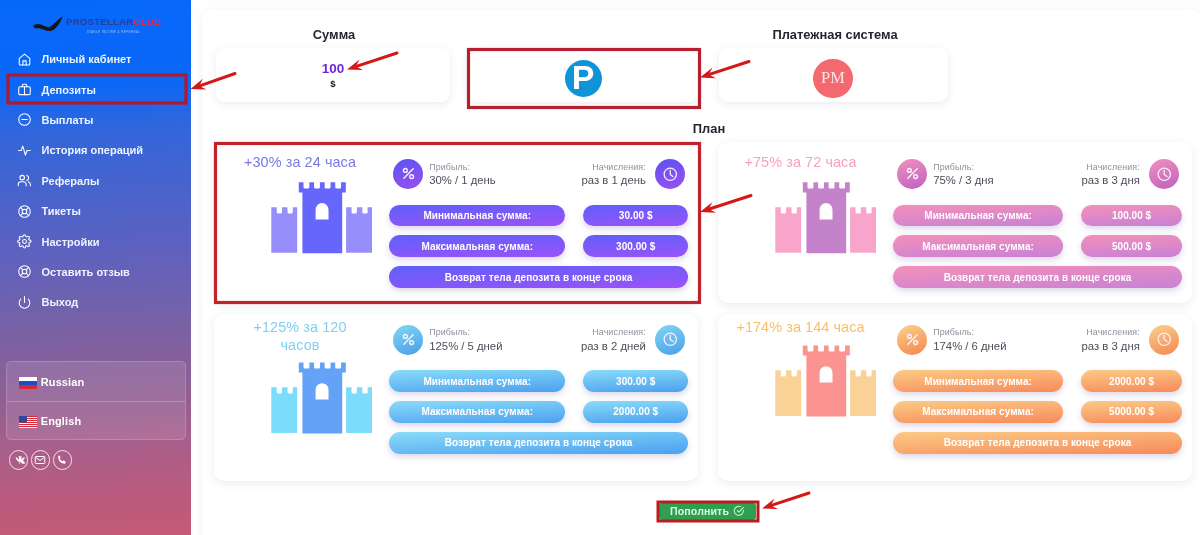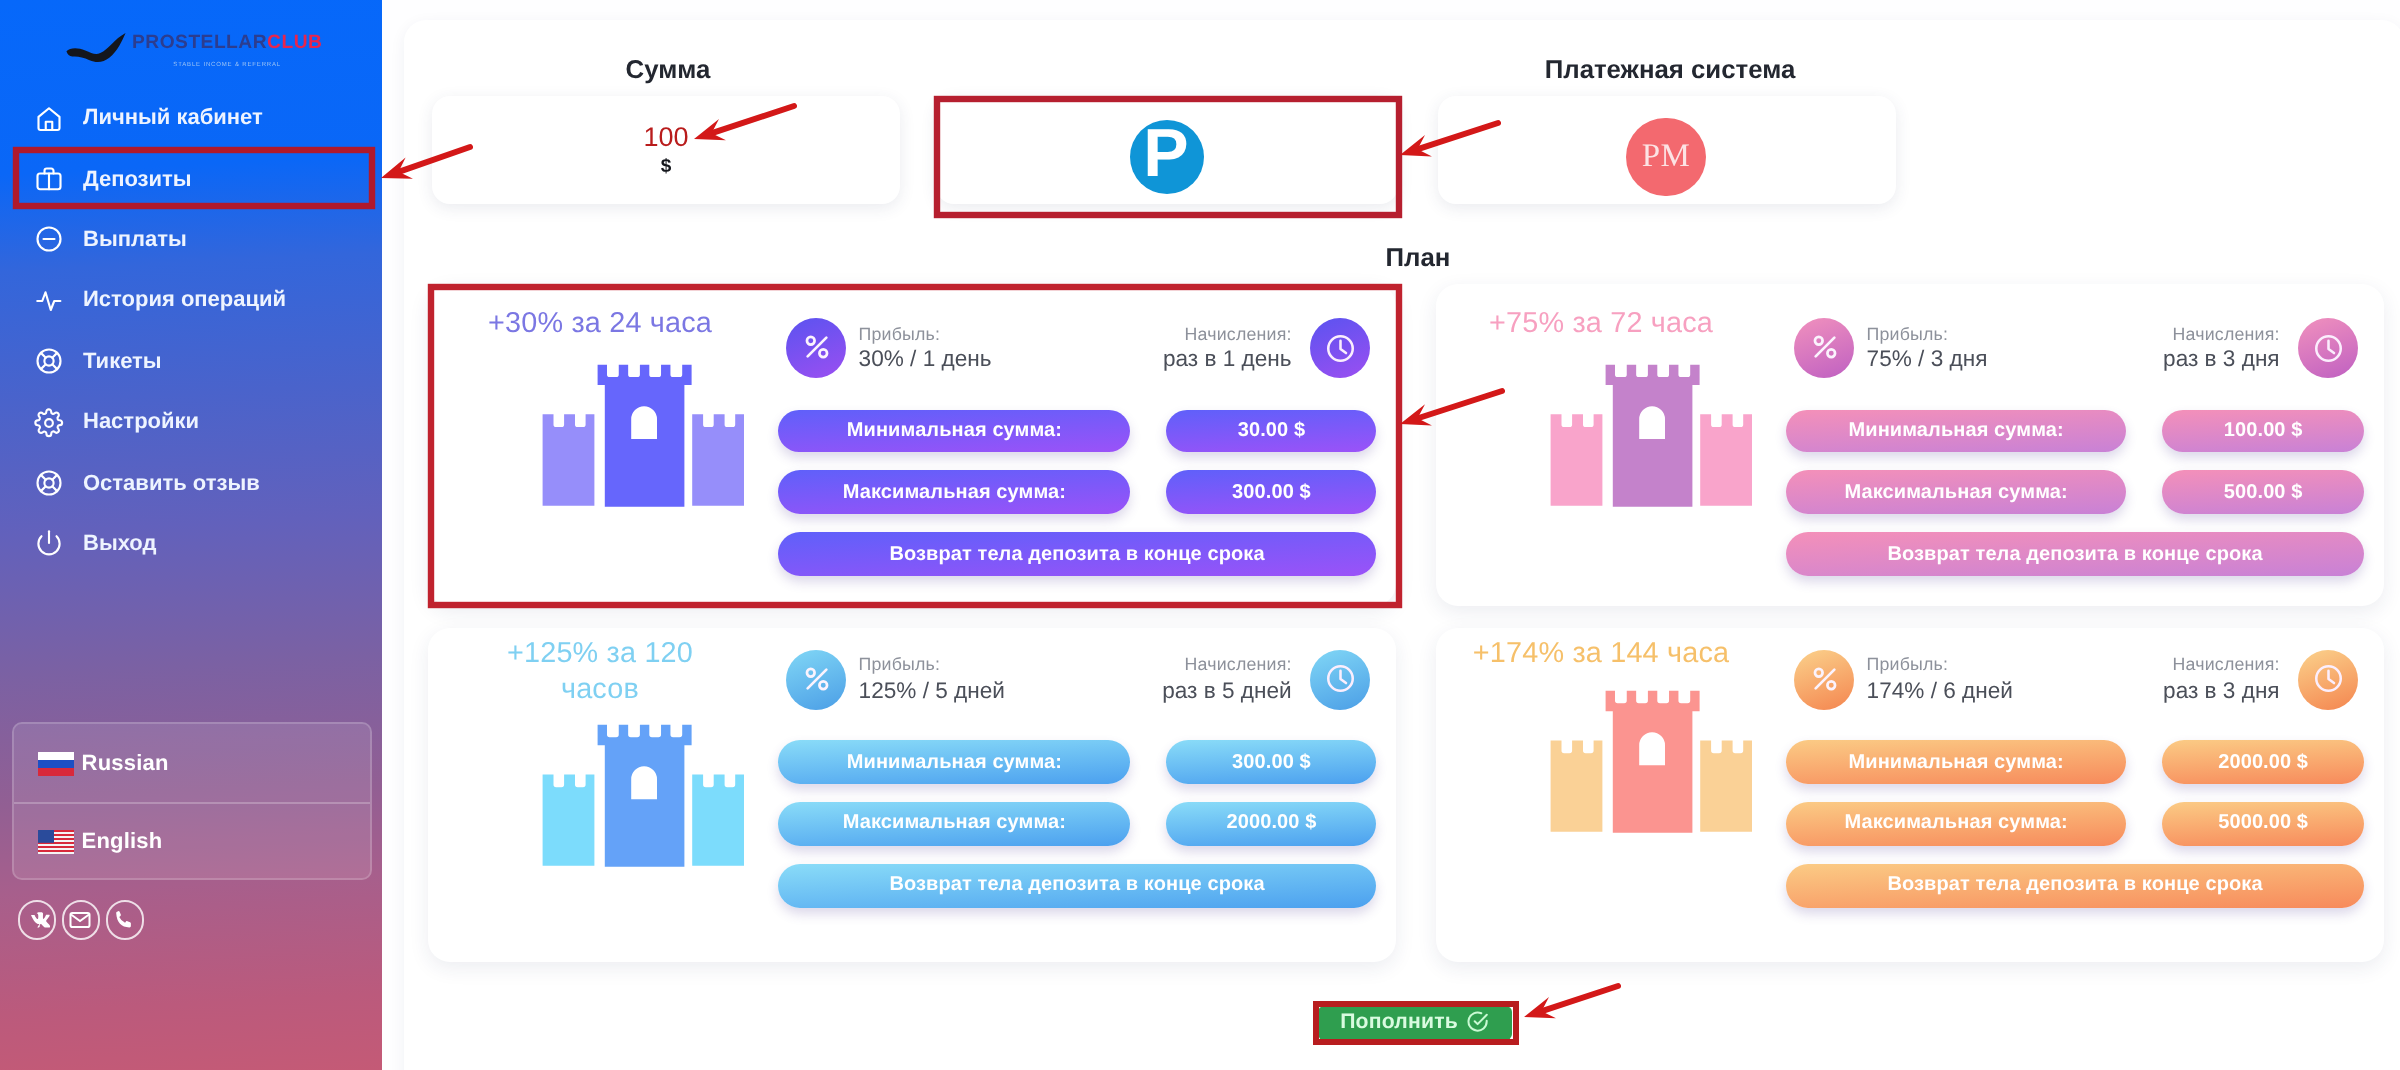--- a/index.html
+++ b/index.html
@@ -38,21 +38,21 @@
   .main{flex:1;position:relative;background:#fefeff;}
   .panel{position:absolute;left:11px;top:10px;right:-2px;bottom:-14px;background:#fff;border-radius:11px;
     box-shadow:0 2px 8px rgba(40,50,90,.06);}
 
   .col-title{position:absolute;font-size:12.9px;font-weight:700;color:#232730;text-align:center;}
   .amt-title{left:17px;top:16.6px;width:230px;}
   .pay-title{left:519.5px;top:16.6px;width:227px;}
 
   .field-box{position:absolute;background:#fff;border-radius:9px;box-shadow:0 2px 8px rgba(50,60,100,.10);}
   .amt-box{left:14px;top:38.3px;width:234px;height:53.5px;display:flex;flex-direction:column;align-items:center;justify-content:center;}
-  .amt-val{font-size:13.5px;font-weight:400;color:#b91c1c;line-height:1.22;}
+  .amt-val{font-size:13.5px;font-weight:700;color:#6d28d9;line-height:1.22;}
   .amt-cur{font-size:9.5px;font-weight:700;color:#14161c;line-height:1.2;}
 
   .pay-box{left:265.5px;top:38.3px;width:231px;height:53.5px;display:flex;align-items:center;justify-content:center;}
   .pay-box2{left:516.5px;top:38.3px;width:229px;height:53.5px;display:flex;align-items:center;justify-content:center;}
   .pm-p{width:37px;height:37px;margin-top:7px;border-radius:50%;background:#0f95d7;color:#fff;display:flex;align-items:center;justify-content:center;
         font-size:34px;font-weight:700;line-height:1;padding-bottom:3.5px;}
   .pm-pm{width:39.5px;height:39.5px;margin-top:6.5px;border-radius:50%;background:#f3696f;color:#fce3e4;display:flex;align-items:center;justify-content:center;
         font-size:16.5px;font-weight:400;font-family:"Liberation Serif",serif;letter-spacing:.2px;line-height:1;}
 
   .plan-title{position:absolute;top:110.5px;left:490px;width:34px;text-align:center;font-size:12.9px;font-weight:700;color:#232730;}
@@ -144,20 +144,31 @@
           </span>
       <span class="lbl">Выплаты</span>
     </div>
     <div class="nav-item">
       <span class="ico">
             <svg viewBox="0 0 24 24" width="17" height="17" fill="none" stroke="#fff" stroke-width="1.7" stroke-linecap="round" stroke-linejoin="round">
               <path d="M2.6 12 h4.0 L9.2 5.0 l4.2 14.2 2.8 -7.2 h4.9"></path>
             </svg>
           </span>
       <span class="lbl">История операций</span>
+    </div>
+    <div class="nav-item">
+      <span class="ico">
+            <svg viewBox="0 0 24 24" width="17" height="17" fill="none" stroke="#fff" stroke-width="1.7" stroke-linecap="round" stroke-linejoin="round">
+              <path d="M14.6 20.2 v-1.9 a4.2 4.2 0 0 0-4.2-4.2 H6.2 A4.2 4.2 0 0 0 2 18.3 v1.9"></path>
+              <circle cx="8.3" cy="7.4" r="3.6"></circle>
+              <path d="M21.4 20.2 v-1.9 a4.2 4.2 0 0 0-3.1-4.05"></path>
+              <path d="M15.6 4.1 a4.2 4.2 0 0 1 0 8.1"></path>
+            </svg>
+          </span>
+      <span class="lbl">Рефералы</span>
     </div>
     <div class="nav-item">
       <span class="ico">
             <svg viewBox="0 0 24 24" width="17" height="17" fill="none" stroke="#fff" stroke-width="1.7" stroke-linecap="round">
               <circle cx="12" cy="12" r="9.2"></circle>
               <circle cx="12" cy="12" r="3.7"></circle>
               <path d="M5.5 5.5 L9.4 9.4 M14.6 14.6 L18.5 18.5 M18.5 5.5 L14.6 9.4 M9.4 14.6 L5.5 18.5"></path>
             </svg>
           </span>
       <span class="lbl">Тикеты</span>
@@ -370,21 +381,21 @@
                   <circle cx="7.6" cy="7.6" r="2.7"></circle>
                   <circle cx="16.4" cy="16.4" r="2.7"></circle>
                 </svg>
       </span>
       <div class="meta-l">
         <div class="meta-cap">Прибыль:</div>
         <div class="meta-val">125% / 5 дней</div>
       </div>
       <div class="meta-r">
         <div class="meta-cap">Начисления:</div>
-        <div class="meta-val">раз в 5 дней</div>
+        <div class="meta-val">раз в 2 дней</div>
       </div>
       <span class="badge badge-r" style="background: linear-gradient(160deg, rgb(129, 215, 246) 0%, rgb(75, 158, 230) 100%);">
         <svg width="16.5" height="16.5" viewBox="0 0 24 24" fill="none" stroke="#fbeefd" stroke-width="1.85" stroke-linecap="round" stroke-linejoin="round">
                   <circle cx="12" cy="12" r="8.9"></circle>
                   <path d="M12 6.3 V12.3 l4.0 3.0"></path>
                 </svg>
       </span>
     </div>
     <div class="rows">
       <div class="rowline">

